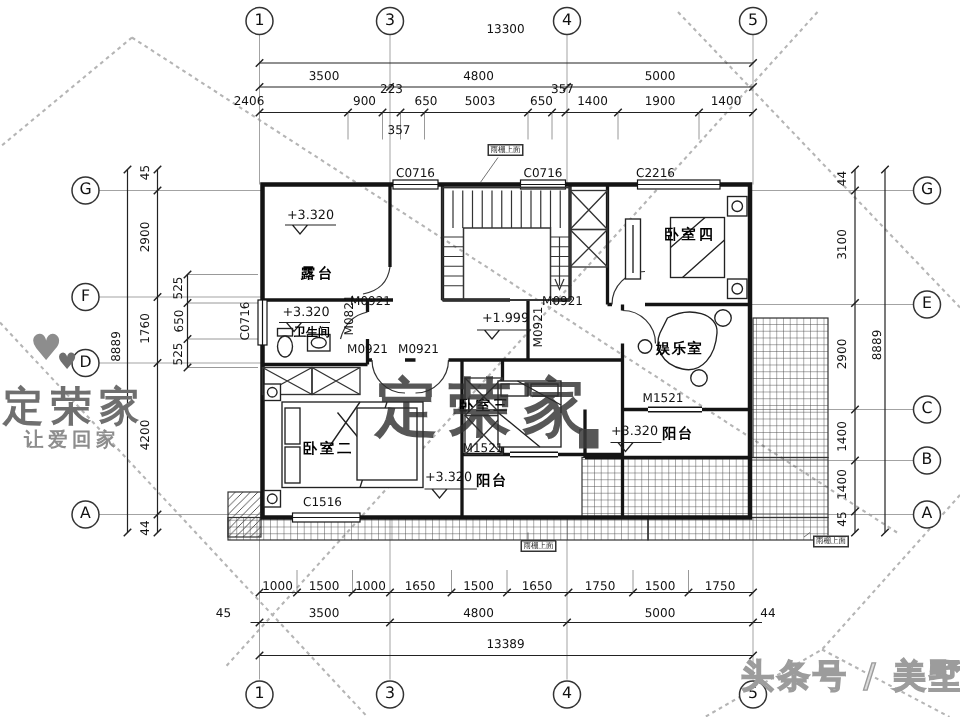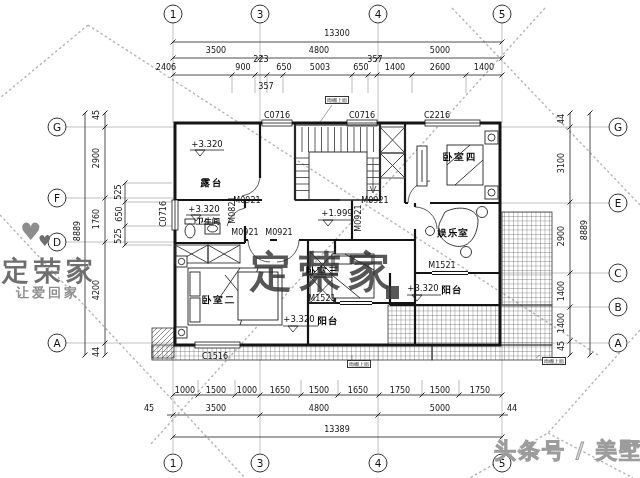--- a/index.html
+++ b/index.html
@@ -238,33 +238,33 @@
   <div class="bub" style="left:57px;top:127px">G</div>
   <div class="bub" style="left:57px;top:198px">F</div>
   <div class="bub" style="left:57px;top:242px">D</div>
   <div class="bub" style="left:57px;top:343px">A</div>
   <div class="bub" style="left:618px;top:127px">G</div>
   <div class="bub" style="left:618px;top:203px">E</div>
   <div class="bub" style="left:618px;top:273px">C</div>
   <div class="bub" style="left:618px;top:307px">B</div>
   <div class="bub" style="left:618px;top:343px">A</div>
 
-  <span class="d" style="left:337px;top:34px">13300</span>
+  <span class="d" style="left:337px;top:20px">13300</span>
   <span class="d" style="left:216px;top:51px">3500</span>
   <span class="d" style="left:319px;top:51px">4800</span>
   <span class="d" style="left:440px;top:51px">5000</span>
   <span class="d" style="left:166px;top:68px">2406</span>
   <span class="d" style="left:243px;top:68px">900</span>
   <span class="d" style="left:261px;top:60px">223</span>
   <span class="d" style="left:284px;top:68px">650</span>
   <span class="d" style="left:320px;top:68px">5003</span>
   <span class="d" style="left:361px;top:68px">650</span>
   <span class="d" style="left:375px;top:60px">357</span>
   <span class="d" style="left:395px;top:68px">1400</span>
-  <span class="d" style="left:440px;top:68px">2600</span>
+  <span class="d" style="left:440px;top:68px">1900</span>
   <span class="d" style="left:484px;top:68px">1400</span>
   <span class="d" style="left:266px;top:87px">357</span>
 
   <span class="d" style="left:185px;top:391px">1000</span>
   <span class="d" style="left:216px;top:391px">1500</span>
   <span class="d" style="left:247px;top:391px">1000</span>
   <span class="d" style="left:280px;top:391px">1650</span>
   <span class="d" style="left:319px;top:391px">1500</span>
   <span class="d" style="left:358px;top:391px">1650</span>
   <span class="d" style="left:400px;top:391px">1750</span>
@@ -292,21 +292,21 @@
   <span class="dv" style="left:562px;top:236px">2900</span>
   <span class="dv" style="left:562px;top:291px">1400</span>
   <span class="dv" style="left:562px;top:323px">1400</span>
   <span class="dv" style="left:562px;top:346px">45</span>
   <span class="dv" style="left:585px;top:230px">8889</span>
 
   <span class="code" style="left:277px;top:116px">C0716</span>
   <span class="code" style="left:362px;top:116px">C0716</span>
   <span class="code" style="left:437px;top:116px">C2216</span>
   <span class="codev" style="left:164px;top:214px">C0716</span>
-  <span class="code" style="left:215px;top:357px">C1516</span>
+  <span class="code" style="left:215px;top:335px">C1516</span>
   <span class="codev" style="left:233px;top:210px">M0821</span>
   <span class="code" style="left:247px;top:201px">M0921</span>
   <span class="code" style="left:245px;top:233px">M0921</span>
   <span class="code" style="left:279px;top:233px">M0921</span>
   <span class="codev" style="left:359px;top:218px">M0921</span>
   <span class="code" style="left:375px;top:201px">M0921</span>
   <span class="code" style="left:442px;top:266px">M1521</span>
   <span class="code" style="left:322px;top:299px">M1521</span>
 
   <span class="room" style="left:212px;top:183px">露台</span>

